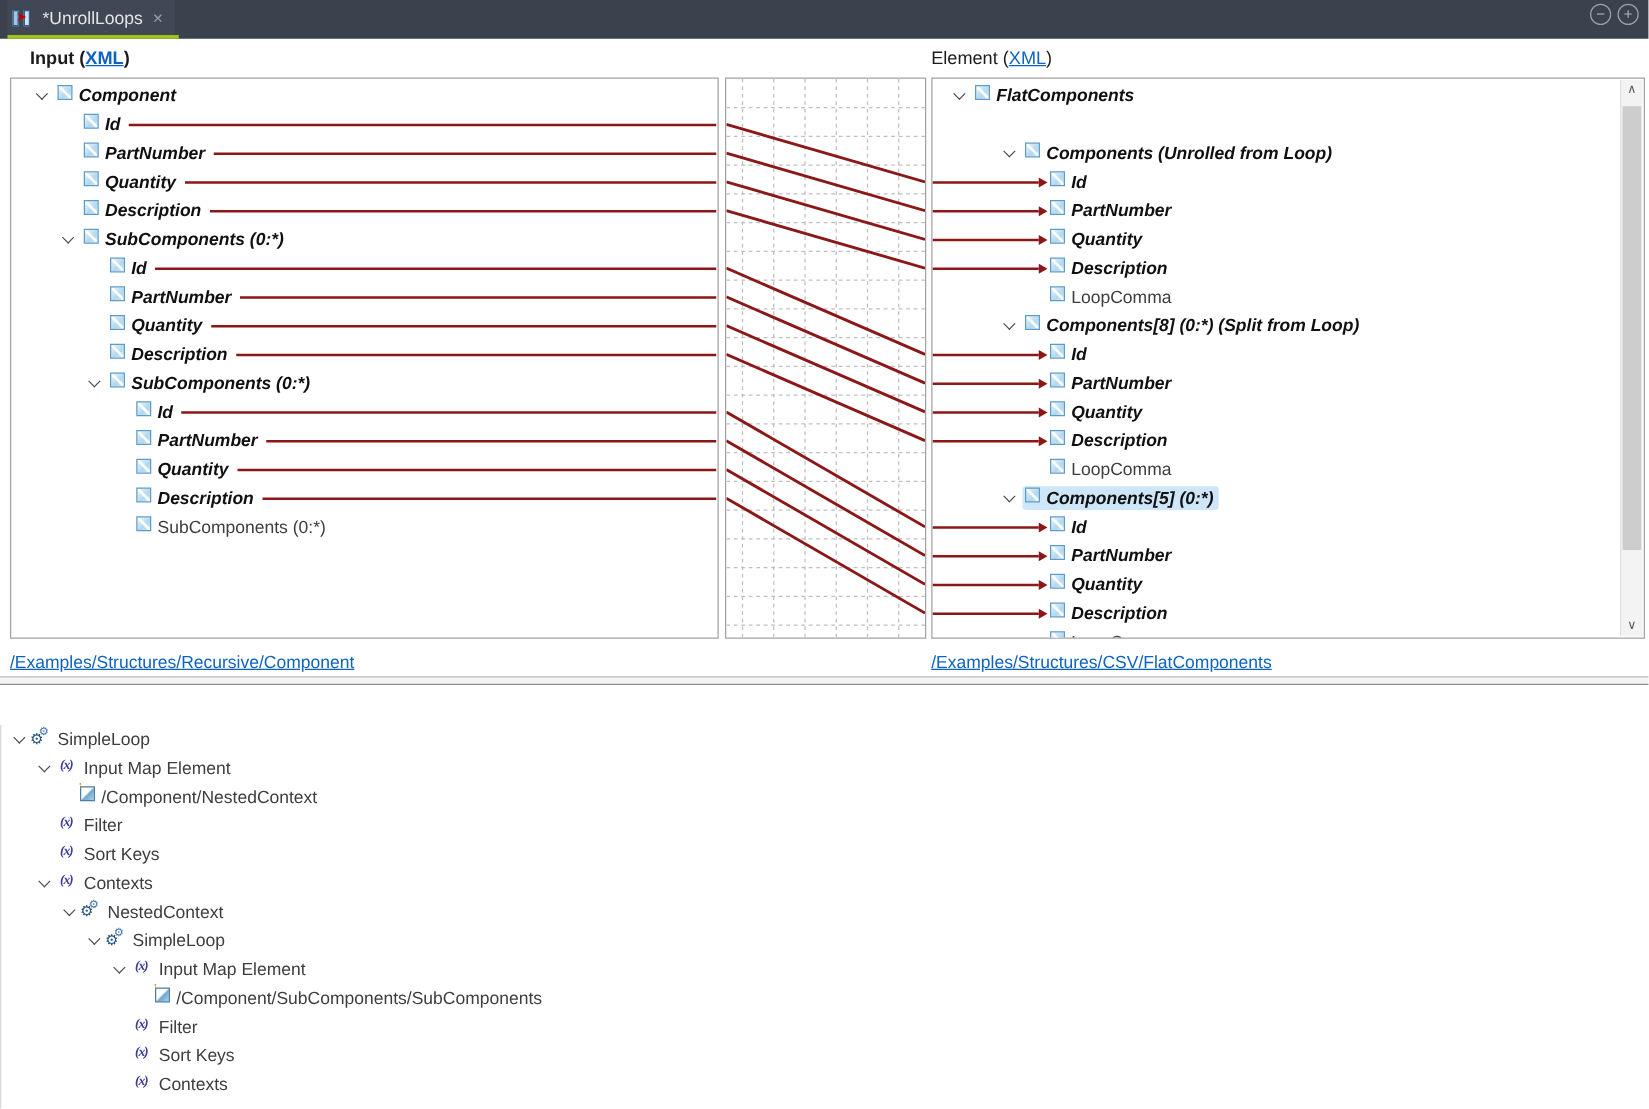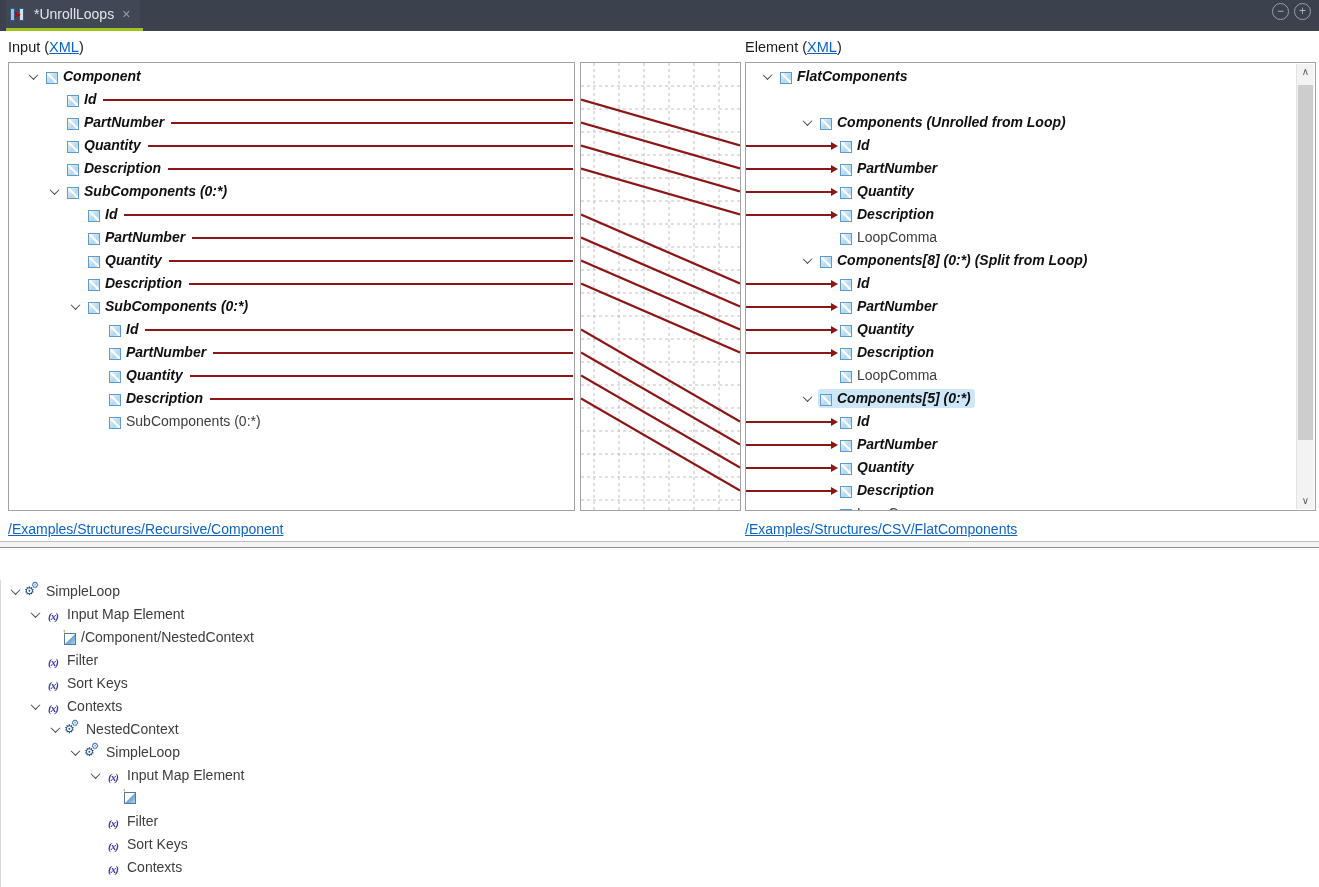--- a/index.html
+++ b/index.html
@@ -32,21 +32,21 @@
   #panel-input{left:8px;width:567px;}
   #panel-map{left:580px;width:161px;}
   #panel-output{left:745px;width:571px;}
   #mapsvg{position:absolute;left:0;top:0;}
 
   
   .trow{position:absolute;left:0;right:1px;height:23px;display:flex;align-items:center;cursor:default;}
   .chevslot{flex:none;display:flex;align-items:center;justify-content:center;}
   .chev{width:6px;height:6px;border-right:1.7px solid #4a4a4a;border-bottom:1.7px solid #4a4a4a;
         transform:rotate(45deg) translate(-1px,-1px);}
-  .rowbody{display:flex;align-items:flex-end;gap:5px;padding:1px 4px 2px 2px;border-radius:3px;}
+  .rowbody{display:flex;align-items:flex-start;gap:5px;padding:1px 4px 2px 2px;border-radius:3px;}
   .rowbody.sel{background:#cde6f8;}
   .nodeicon{width:12px;height:12px;border:1px solid #5e9bc8;box-sizing:border-box;flex:none;
     background:linear-gradient(45deg,rgba(255,255,255,0) 40%,#fff 46%,#fff 55%,rgba(255,255,255,0) 61%),
                linear-gradient(135deg,#eaf5fc 0%,#b2d8ef 60%,#d2eaf8 100%);}
   .lbl{font-size:14px;white-space:nowrap;color:#3d3d3d;}
   .lbl.b{font-weight:700;font-style:italic;color:#101010;}
   .stub{flex:1;height:2px;background:#8b1717;margin-left:3px;}
   .alink{position:absolute;height:2px;background:#8b1717;}
   .ahead{position:absolute;width:0;height:0;border-left:7px solid #8b1717;
          border-top:4px solid transparent;border-bottom:4px solid transparent;}
@@ -92,21 +92,21 @@
         <span class="arr">➤</span>
       </span>
       <span class="ttl">*UnrollLoops</span>
       <span class="closex">×</span>
     </div>
     <div id="tab-underline"></div>
     <div class="circlebtn" id="btn-zoomout">−</div>
     <div class="circlebtn" id="btn-zoomin">+</div>
   </div>
 
-  <div class="hdr" style="left:8px;"><span>Input (</span><a>XML</a><span>)</span></div>
+  <div class="hdr" style="left:24px;font-weight:bold;"><span>Input (</span><a>XML</a><span>)</span></div>
   <div class="hdr" style="left:745px;"><span>Element (</span><a>XML</a><span>)</span></div>
 
   <div class="panel" id="panel-input">
       <div class="trow" style="top: 2px;">
         <span style="flex: 0 0 auto; width: 13px;"></span>
         <span class="chevslot" style="width: 22px;">
           <span class="chev"></span>
         </span>
         <span class="rowbody">
           <span class="nodeicon"></span>
@@ -585,20 +585,21 @@
           <span class="lbl">Input Map Element</span>
         </span>
       </div>
       <div class="trow" style="top: 207px;">
         <span style="flex: 0 0 auto; width: 108px;"></span>
         <span class="chevslot" style="width: 13px;"></span>
         <span class="rowbody">
           <span class="mapel">
             <span class="upar">↑</span>
           </span>
+          <span class="lbl">/Component/SubComponents/SubComponents</span>
         </span>
       </div>
       <div class="trow" style="top: 230px;">
         <span style="flex: 0 0 auto; width: 88px;"></span>
         <span class="chevslot" style="width: 13px;"></span>
         <span class="rowbody">
           <span class="fxicon">(x)</span>
           <span class="lbl">Filter</span>
         </span>
       </div>

